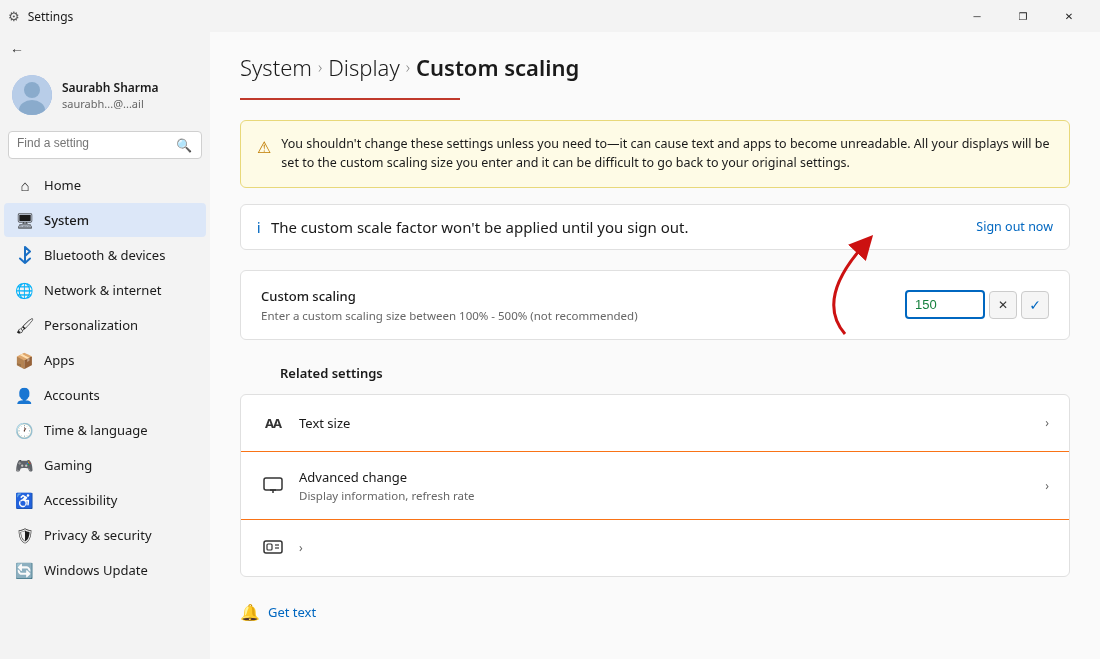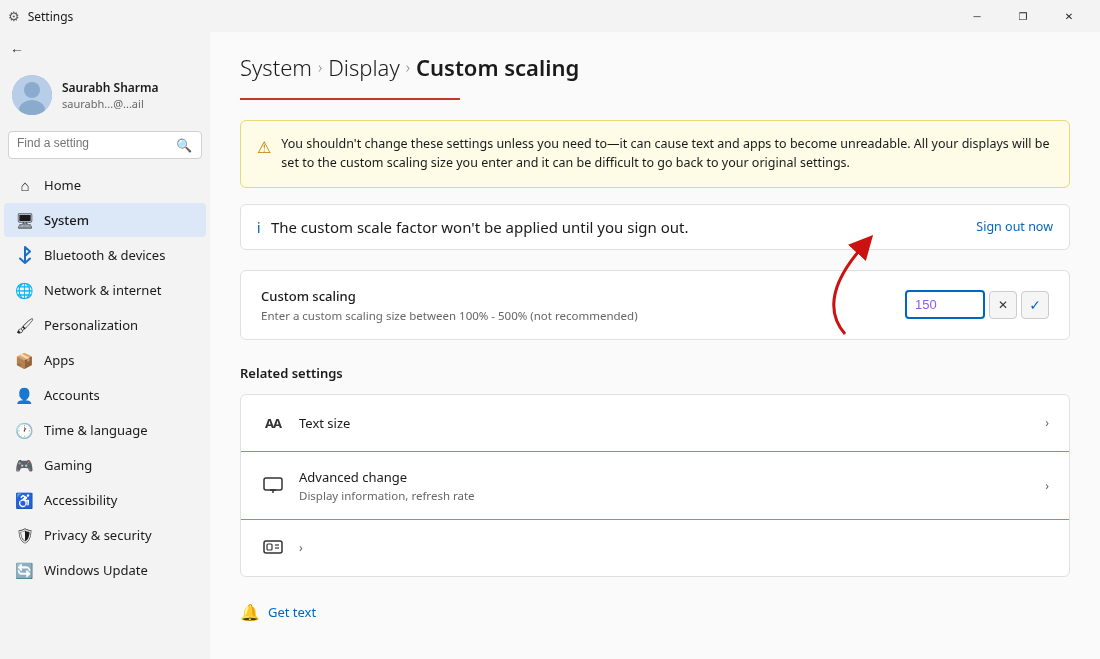--- a/index.html
+++ b/index.html
@@ -226,21 +226,21 @@
       align-items: center;
       gap: 4px;
     }
     .scaling-input {
       width: 80px;
       padding: 5px 8px;
       border: 2px solid #0067c0;
       border-radius: 4px;
       font-size: 13px;
       outline: none;
-      color: #8b5cf6;
+      color: #15803d;
       text-align: left;
     }
     .scaling-clear-btn {
       width: 28px;
       height: 28px;
       border: 1px solid #ccc;
       background: #f5f5f5;
       border-radius: 4px;
       display: flex;
       align-items: center;
@@ -262,20 +262,21 @@
       font-size: 14px;
       color: #0067c0;
     }
 
     
     .section-title {
       font-size: 13px;
       font-weight: 600;
       color: #1a1a1a;
       margin-bottom: 12px;
+      margin-left: 40px;
     }
     .settings-card {
       background: #fff;
       border: 1px solid #e0e0e0;
       border-radius: 6px;
       overflow: hidden;
       margin-bottom: 24px;
     }
     .settings-row {
       display: flex;

